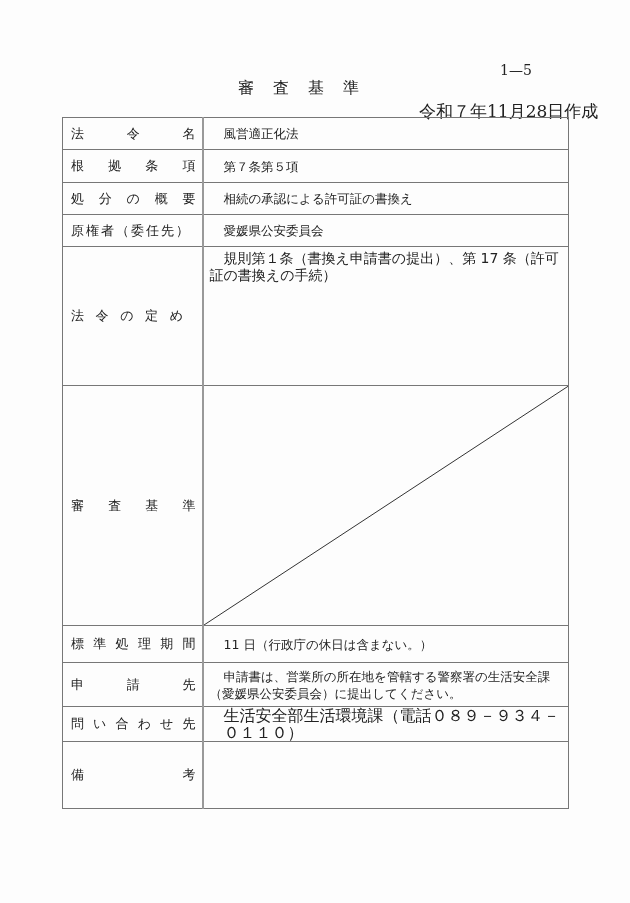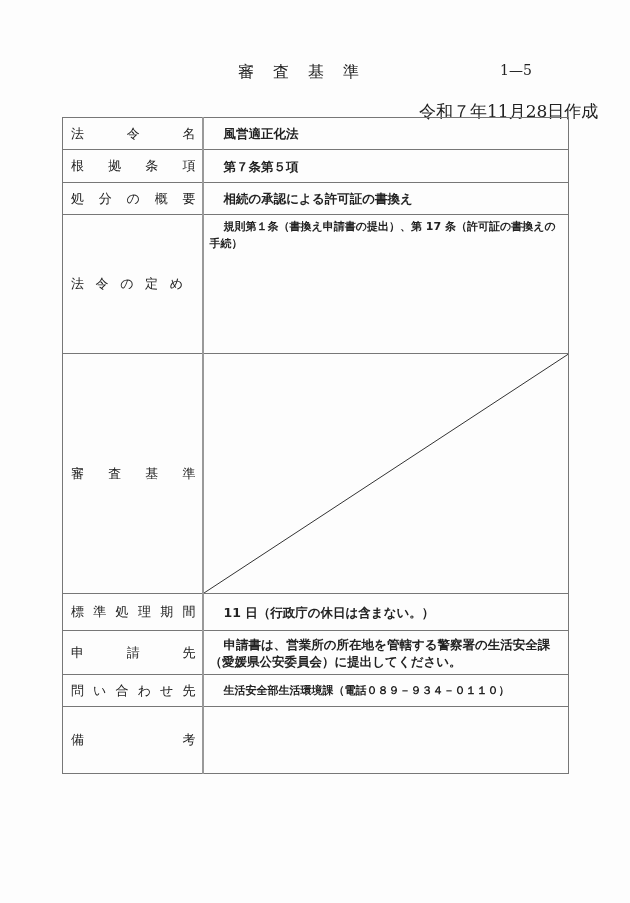--- a/index.html
+++ b/index.html
@@ -9,21 +9,21 @@
     position: relative;
     font-family: "DejaVu Serif", "Liberation Serif", serif;
     color: #222;
     overflow: hidden;
   }
   .page-number {
     position: absolute; left: 500px; top: 62px;
     font-size: 14px; letter-spacing: 0;
   }
   .doc-title {
-    position: absolute; left: 238px; top: 62px;
+    position: absolute; left: 238px; top: 78px;
     font-size: 16px; letter-spacing: 19px;
   }
   .created-date {
     position: absolute; left: 419px; top: 100px;
     font-size: 17px;
   }
   table.standards {
     position: absolute; left: 62px; top: 117px;
     width: 507px;
     border-collapse: collapse;
@@ -41,32 +41,32 @@
     padding: 0 6px 0 8px !important;
     box-sizing: border-box;
   }
   .spread {
     display: flex; justify-content: space-between;
     width: 100%;
   }
   .spread span { display: inline-block; }
   td.value-cell {
     font-family: "DejaVu Sans", "Liberation Sans", sans-serif;
-    font-weight: bold;
+    font-weight: normal;
     font-size: 12.5px;
     padding: 0 6px 0 20px !important;
     box-sizing: border-box;
     line-height: 17px;
   }
   td.value-cell.wrap {
     padding-left: 6px !important;
     text-indent: 14px;
   }
   td.value-cell.small {
-    font-size: 11px;
+    font-size: 14px;
     vertical-align: top;
     padding-top: 3px !important;
   }
   .diag-cell { position: relative; padding: 0 !important; }
   .diag-cell svg { position: absolute; left: 0; top: 0; width: 100%; height: 100%; }
 </style>
 </head>
 <body>
 
 <div class="page-number">1—5</div>
@@ -100,20 +100,28 @@
     <td class="label-cell">
       <div class="spread">
         <span>処</span>
         <span>分</span>
         <span>の</span>
         <span>概</span>
         <span>要</span>
       </div>
     </td>
     <td class="value-cell">相続の承認による許可証の書換え</td>
+  </tr>
+  <tr style="height:32px">
+    <td class="label-cell">
+      <div class="spread">
+        <span style="letter-spacing:2px">原権者（委任先）</span>
+      </div>
+    </td>
+    <td class="value-cell">愛媛県公安委員会</td>
   </tr>
   <tr style="height:139px">
     <td class="label-cell">
       <div class="spread" style="width:112px">
         <span>法</span>
         <span>令</span>
         <span>の</span>
         <span>定</span>
         <span>め</span>
       </div>
@@ -162,21 +170,21 @@
     <td class="label-cell">
       <div class="spread">
         <span>問</span>
         <span>い</span>
         <span>合</span>
         <span>わ</span>
         <span>せ</span>
         <span>先</span>
       </div>
     </td>
-    <td class="value-cell" style="padding-left:20px !important; font-size:11px">生活安全部生活環境課（電話０８９－９３４－０１１０）</td>
+    <td class="value-cell" style="padding-left:20px !important; font-size:16px">生活安全部生活環境課（電話０８９－９３４－０１１０）</td>
   </tr>
   <tr style="height:67px">
     <td class="label-cell">
       <div class="spread">
         <span>備</span>
         <span>考</span>
       </div>
     </td>
     <td class="value-cell"></td>
   </tr>

